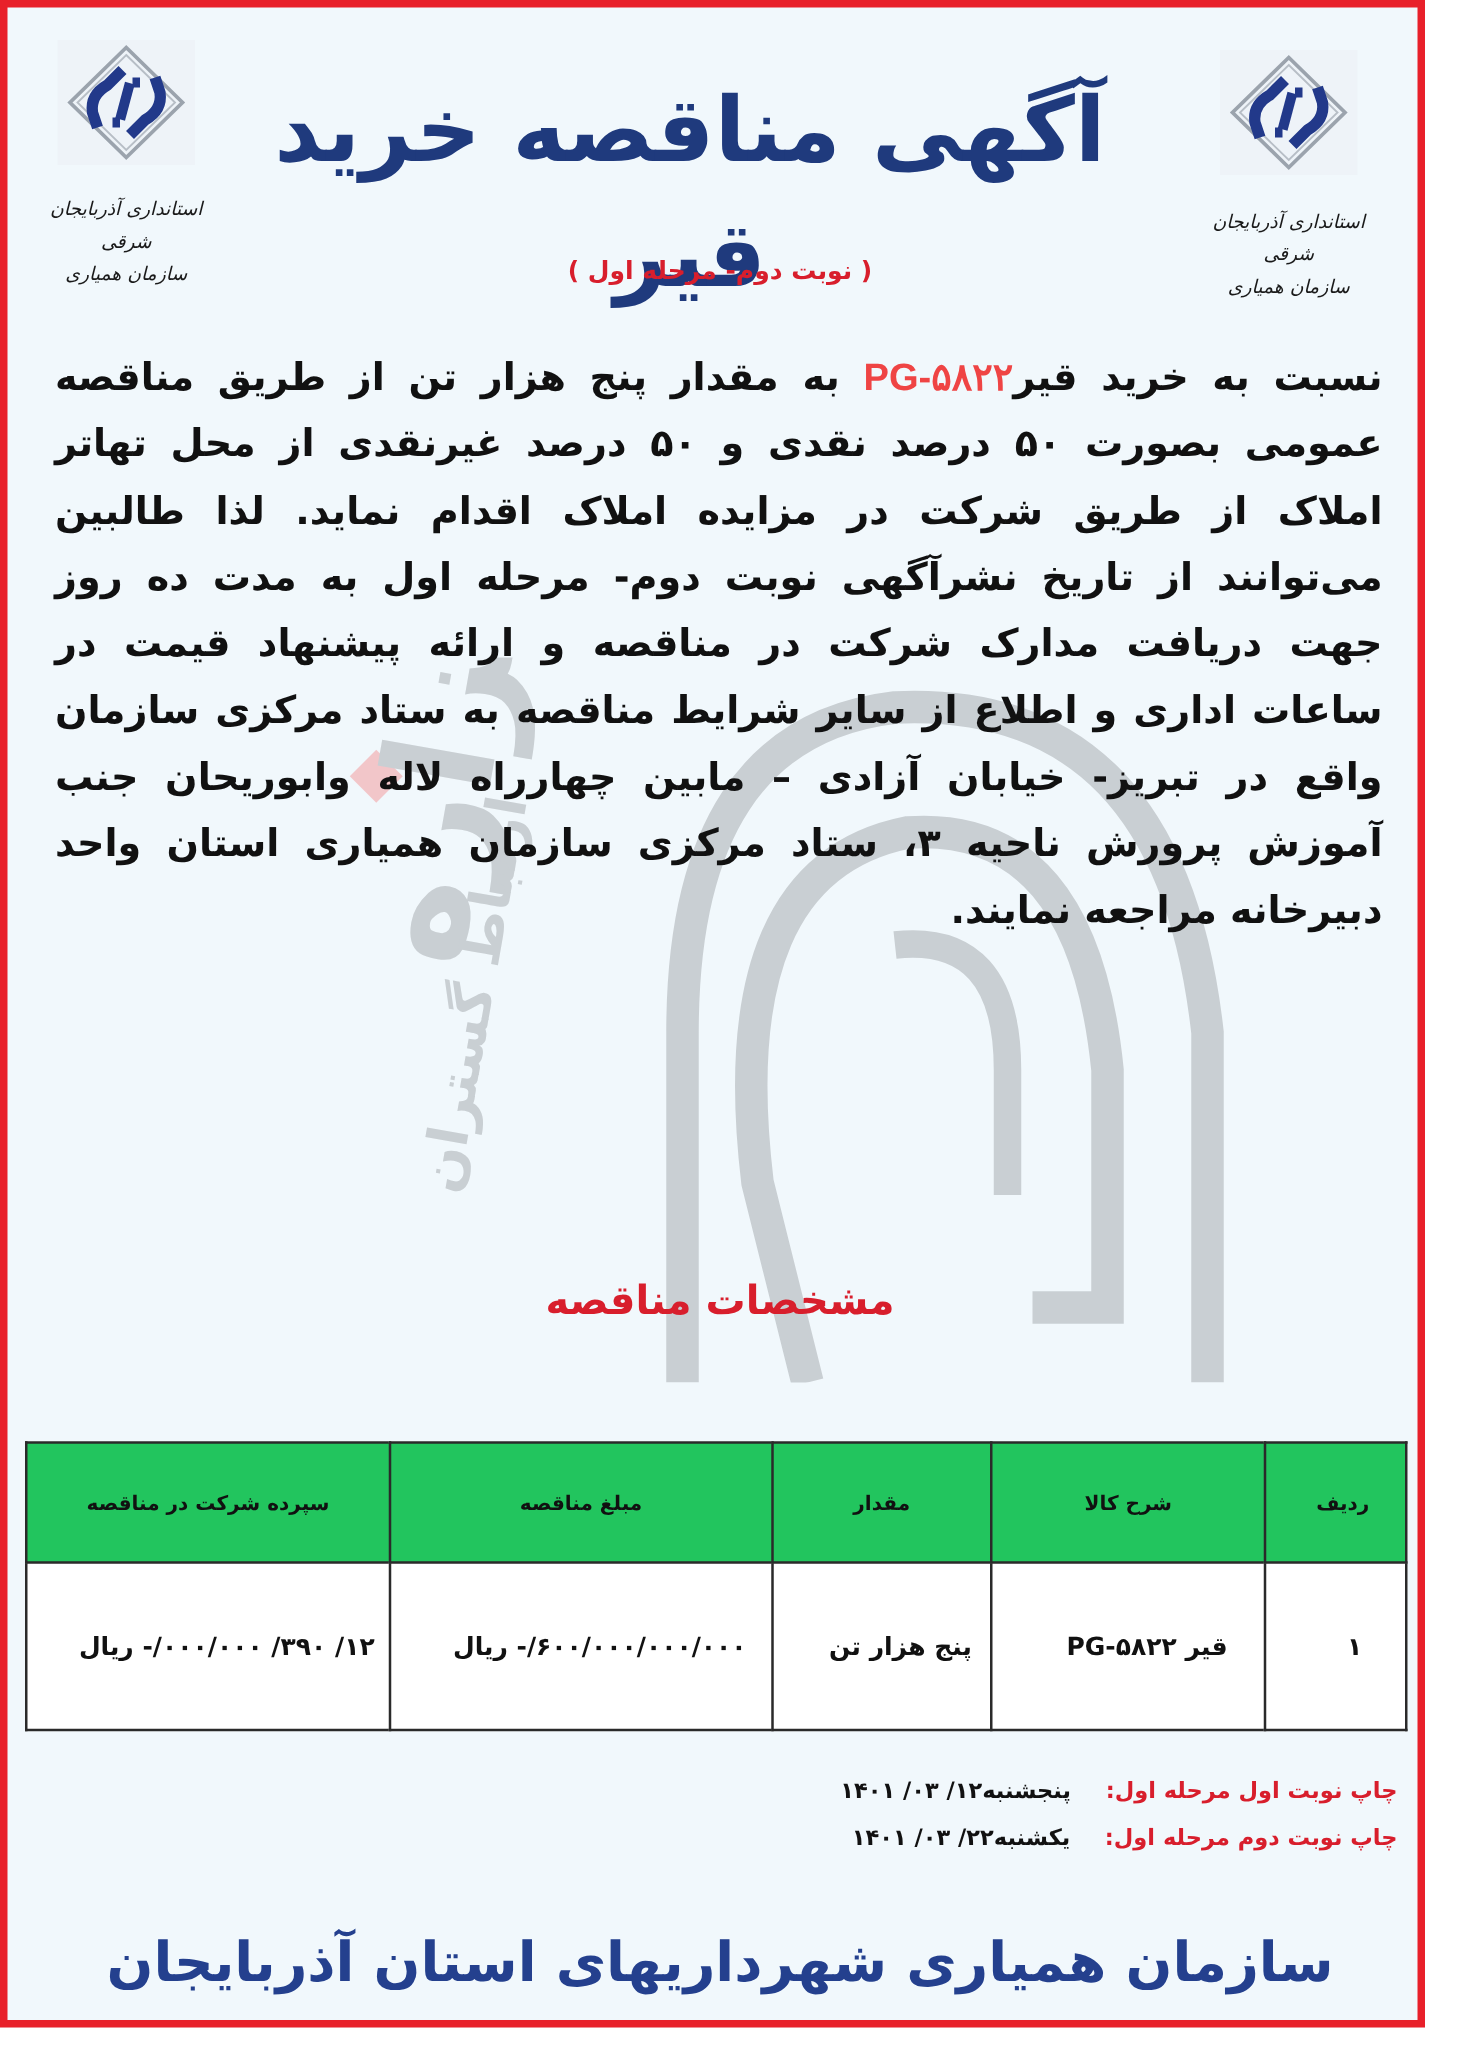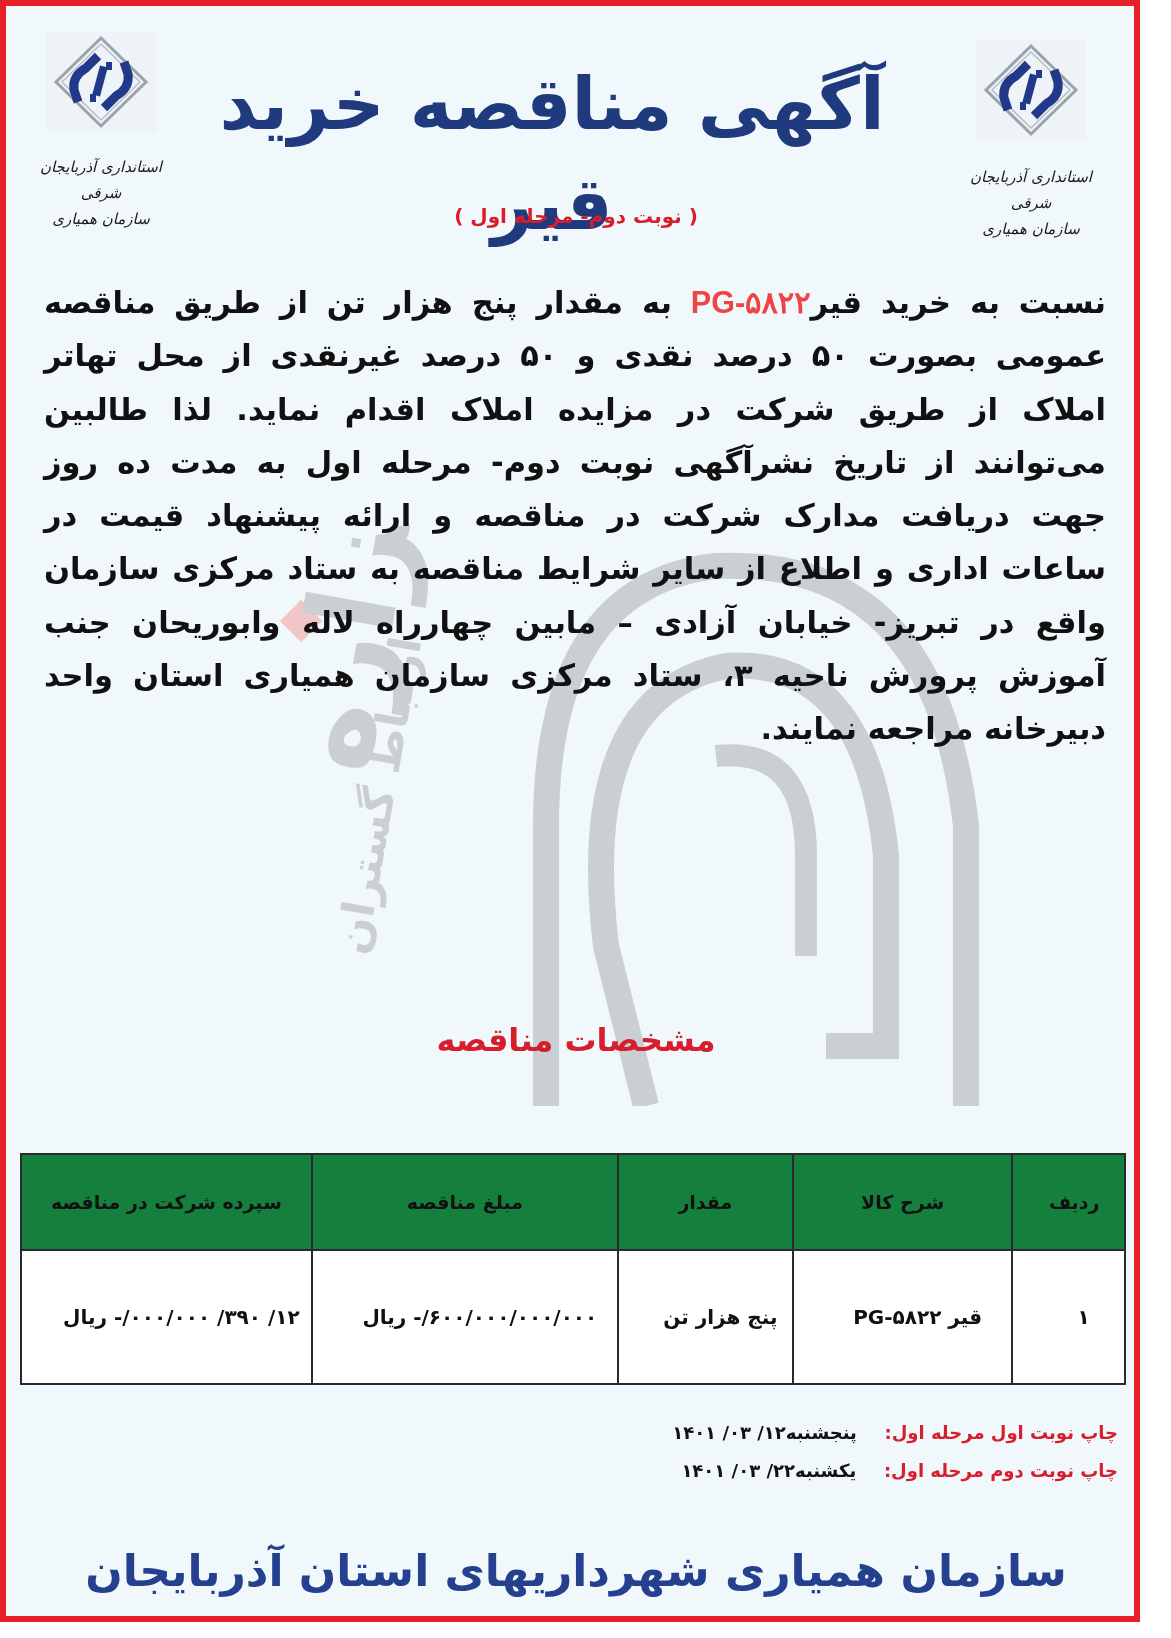--- a/index.html
+++ b/index.html
@@ -125,23 +125,23 @@
       direction: rtl;
       background: #ffffff;
     }
     table.specs th, table.specs td {
       border: 2px solid #2a2a2a;
       text-align: center;
       color: #111111;
       font-weight: bold;
     }
     table.specs th {
-      background: #15803d;
+      background: #22c55e;
       height: 92px;
-      font-size: 19px;
+      font-size: 16px;
     }
     table.specs td {
       height: 130px;
       font-size: 20px;
       padding-left: 31px;
     }
     .col-row { width: 97px; padding-left: 12px; }
     .col-desc { width: 214px; }
     .col-qty { width: 170px; }
     .col-amount { width: 300px; }

